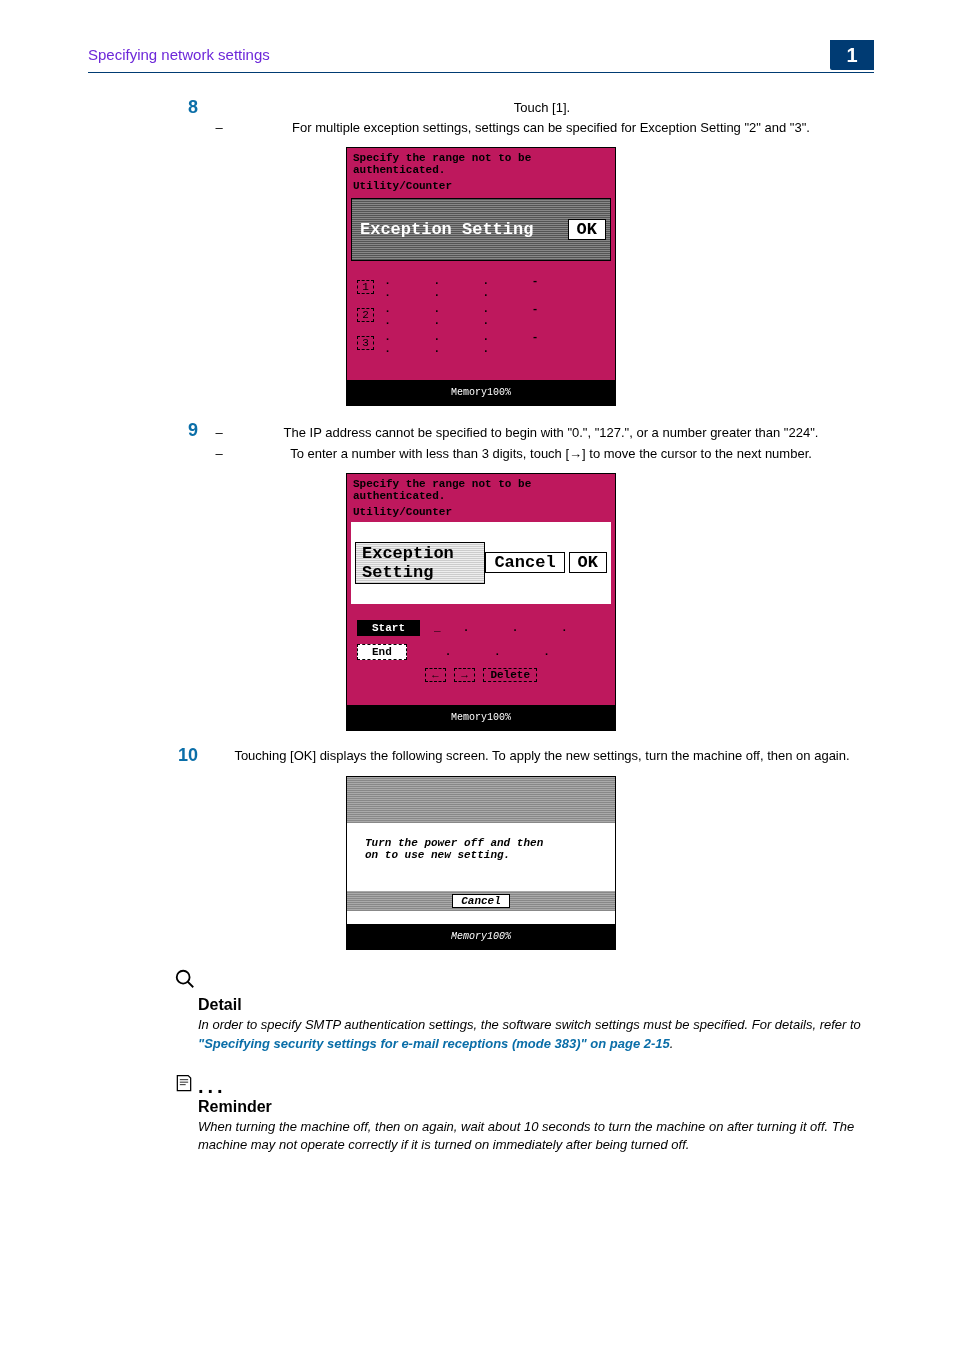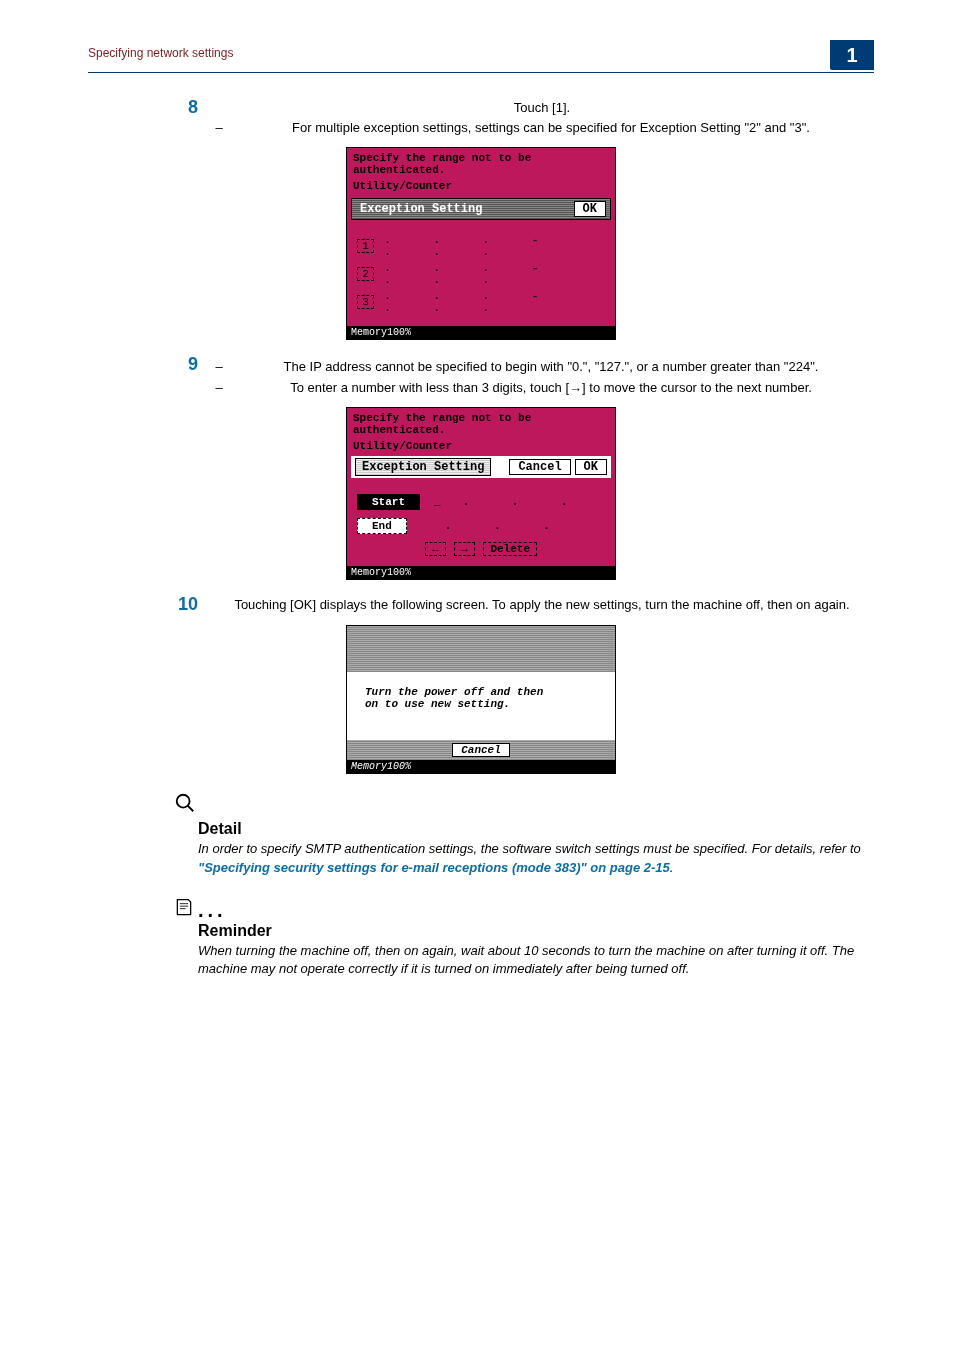--- a/index.html
+++ b/index.html
@@ -15,22 +15,22 @@
     padding: 40px 80px 40px 88px;
     box-sizing: border-box;
   }
   .running-header {
     display: flex;
     justify-content: space-between;
     align-items: flex-start;
     margin-bottom: 2px;
   }
   .running-title {
-    font-size: 12px;
-    color: #7f1d1d;
+    font-size: 15px;
+    color: #6d28d9;
     padding-top: 6px;
   }
   .chapter-tab {
     width: 44px;
     height: 30px;
     background: #003b73;
     color: #fff;
     font-weight: bold;
     text-align: center;
     font-size: 20px;
@@ -92,26 +92,26 @@
   }
   .lcd .lcd-top {
     padding: 4px 6px 2px 6px;
   }
   .lcd .lcd-sub {
     padding: 2px 6px;
   }
   .lcd-titlebar {
     background: repeating-linear-gradient(0deg,#555,#555 1px,#888 1px,#888 2px);
     color: #000;
-    padding: 2px 4px;
+    padding: 20px 4px;
     margin: 4px 4px 6px 4px;
     display: flex;
     align-items: center;
     font-weight: bold;
-    font-size: 12px;
+    font-size: 17px;
     border:1px solid #000;
   }
   .lcd-titlebar .lbl {
     background:#fff;
     padding:1px 4px;
     border:1px solid #000;
     font-family: "Courier New", monospace;
   }
   .lcd-titlebar .btn {
     margin-left: auto;
@@ -135,23 +135,24 @@
     margin-right: 10px;
   }
   .rline .dots {
     letter-spacing: 18px;
     font-weight: bold;
   }
   .lcd-footer {
     background: #000;
     color: #fff;
     font-size: 10px;
-    text-align: left;
-    padding: 1px 4px;
-    font-family: "Courier New", monospace;
+    text-align: center;
+    padding: 7px 4px;
+    font-family: "Courier New", monospace;
+    margin-top: 13px;
   }
   .lcd2-body {
     padding: 6px 10px 10px 10px;
   }
   .lcd2-body .boxbtn {
     display:inline-block;
     border:1px dashed #000;
     padding:1px 14px;
     font-family:"Courier New",monospace;
     margin-right:14px;

